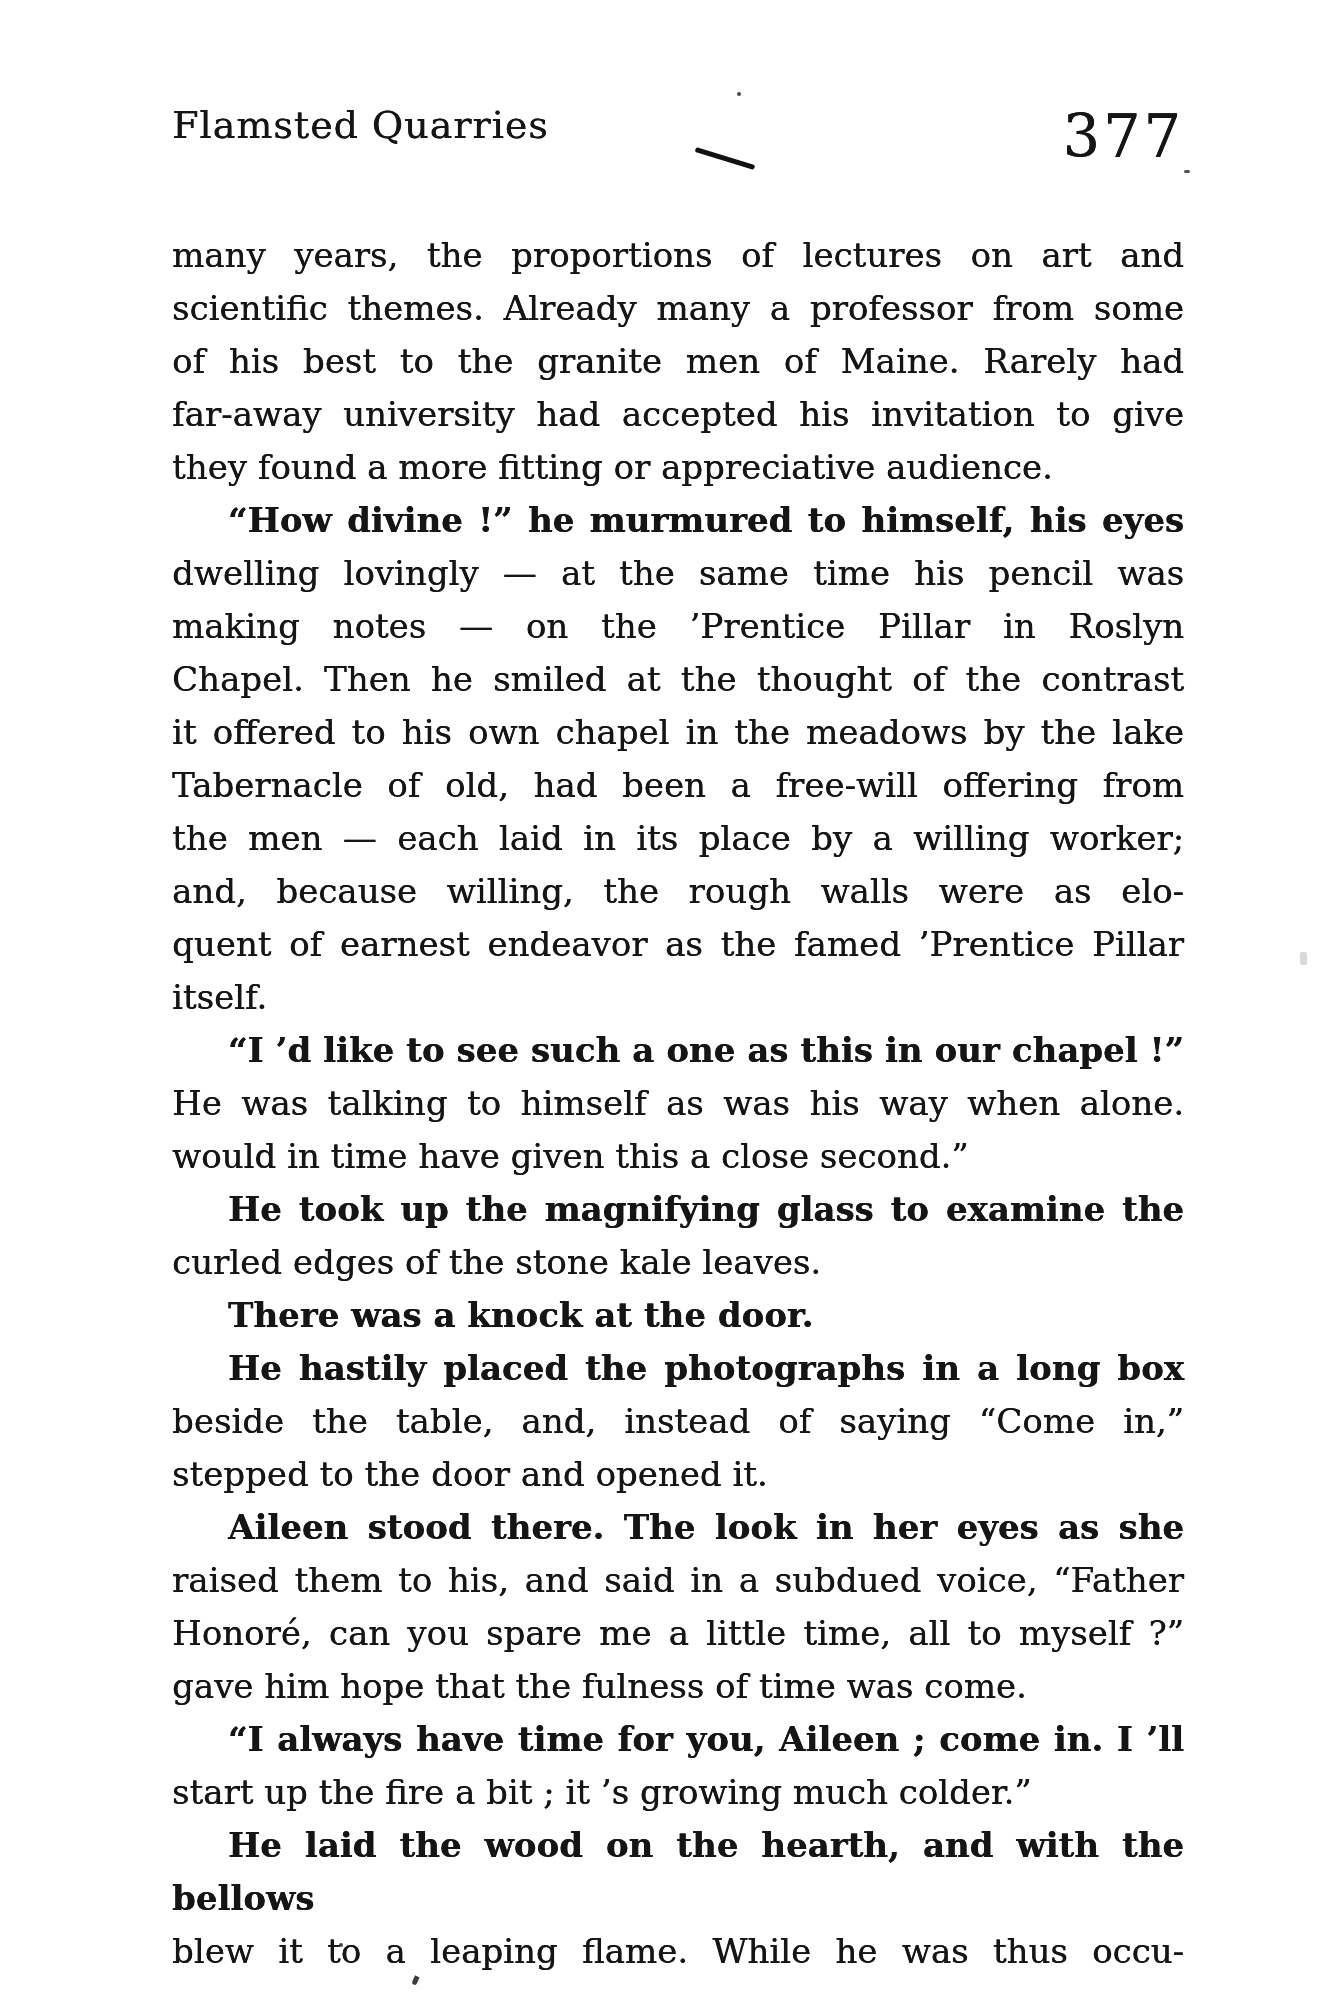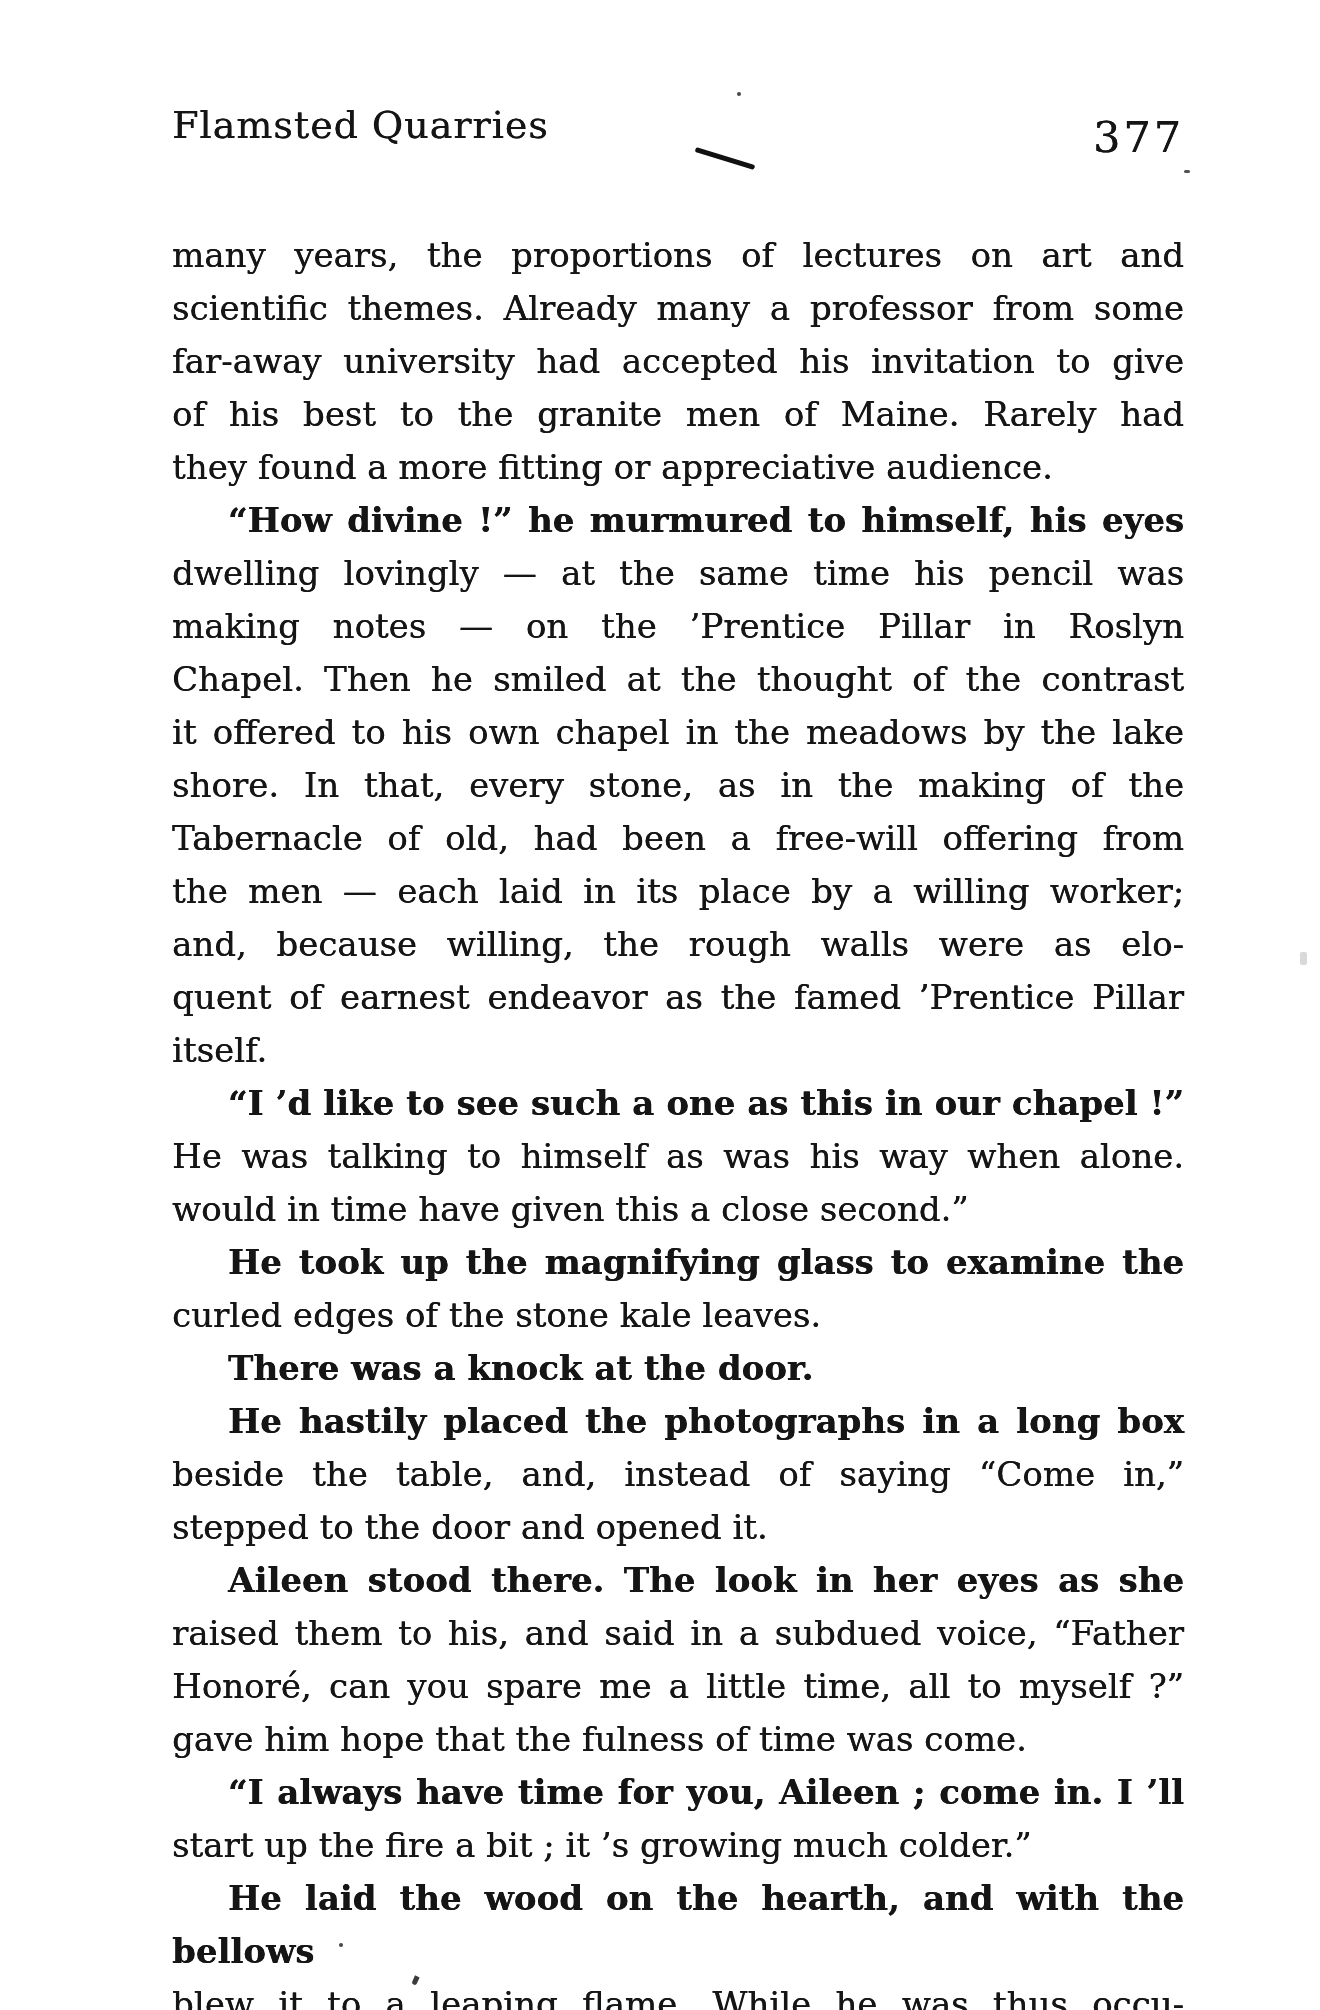--- a/index.html
+++ b/index.html
@@ -17,21 +17,21 @@
   .header { position:absolute; left:172px; top:94px; width:1012px; height:64px; }
   .running-title {
     position:absolute; left:0; right:0; top:0;
     text-align:left;
     font-size:38px; line-height:62px;
     letter-spacing:1px;
     text-shadow:0.4px 0 0 currentColor;
   }
   .page-number {
     position:absolute; right:0; top:12px;
-    font-size:43px; line-height:62px;
+    font-size:59px; line-height:62px;
     letter-spacing:3px;
     text-shadow:0.4px 0 0 currentColor;
   }
 
   .body-text {
     position:absolute; left:172px; top:189px; width:1012px;
     font-size:34px; line-height:53px;
     text-shadow:0.35px 0 0 currentColor;
     margin-top:40px;
   }
@@ -59,29 +59,28 @@
 <div class="page">
 
   <div class="header">
     <div class="running-title">Flamsted Quarries</div>
     <div class="page-number">377</div>
   </div>
 
   <div class="body-text">
       <div class="line">many years, the proportions of lectures on art and</div>
       <div class="line">scientific themes. Already many a professor from some</div>
+      <div class="line">of his best to the granite men of Maine. Rarely had</div>
       <div class="line">far-away university had accepted his invitation to give</div>
-      <div class="line">of his best to the granite men of Maine. Rarely had</div>
       <div class="line para-end">they found a more fitting or appreciative audience.</div>
       <div class="line indent">“How divine !” he murmured to himself, his eyes</div>
       <div class="line">dwelling lovingly — at the same time his pencil was</div>
       <div class="line">making notes — on the ’Prentice Pillar in Roslyn</div>
       <div class="line">Chapel. Then he smiled at the thought of the contrast</div>
       <div class="line">it offered to his own chapel in the meadows by the lake</div>
-      <div class="line">shore. In that, every stone, as in the making of the</div>
       <div class="line">Tabernacle of old, had been a free-will offering from</div>
       <div class="line">the men — each laid in its place by a willing worker;</div>
       <div class="line">and, because willing, the rough walls were as elo-</div>
       <div class="line">quent of earnest endeavor as the famed ’Prentice Pillar</div>
       <div class="line para-end">itself.</div>
       <div class="line indent">“I ’d like to see such a one as this in our chapel !”</div>
       <div class="line">He was talking to himself as was his way when alone.</div>
       <div class="line para-end">would in time have given this a close second.”</div>
       <div class="line indent">He took up the magnifying glass to examine the</div>
       <div class="line para-end">curled edges of the stone kale leaves.</div>

